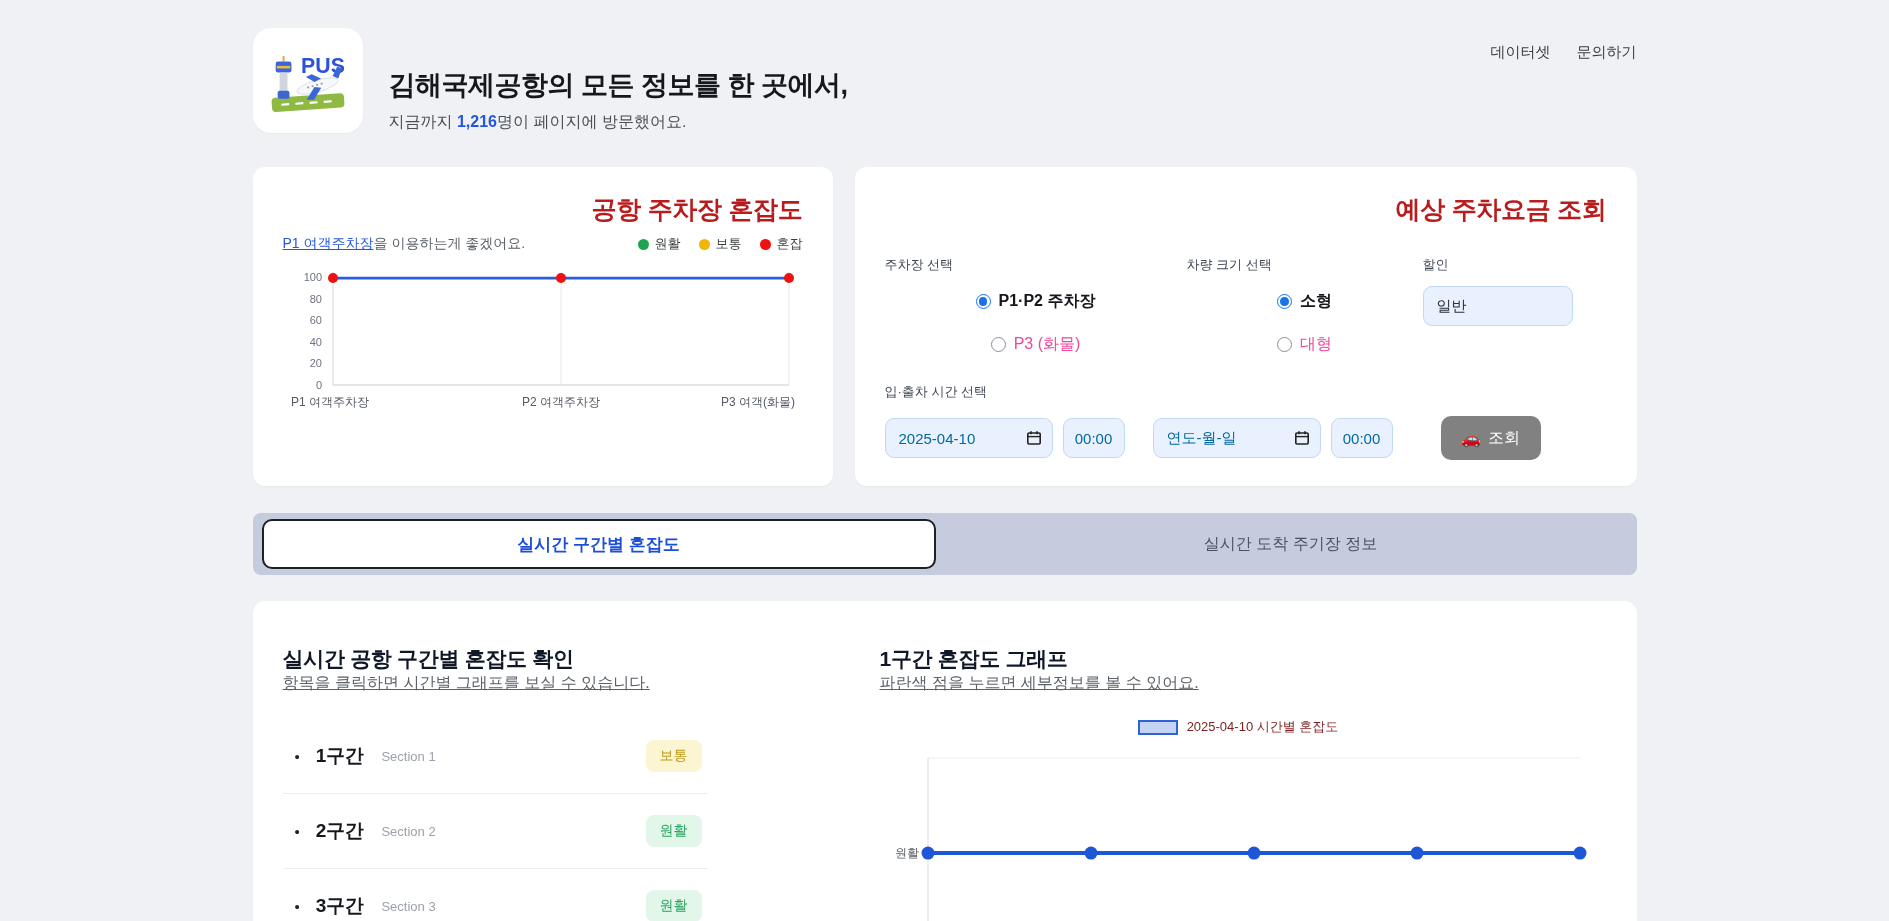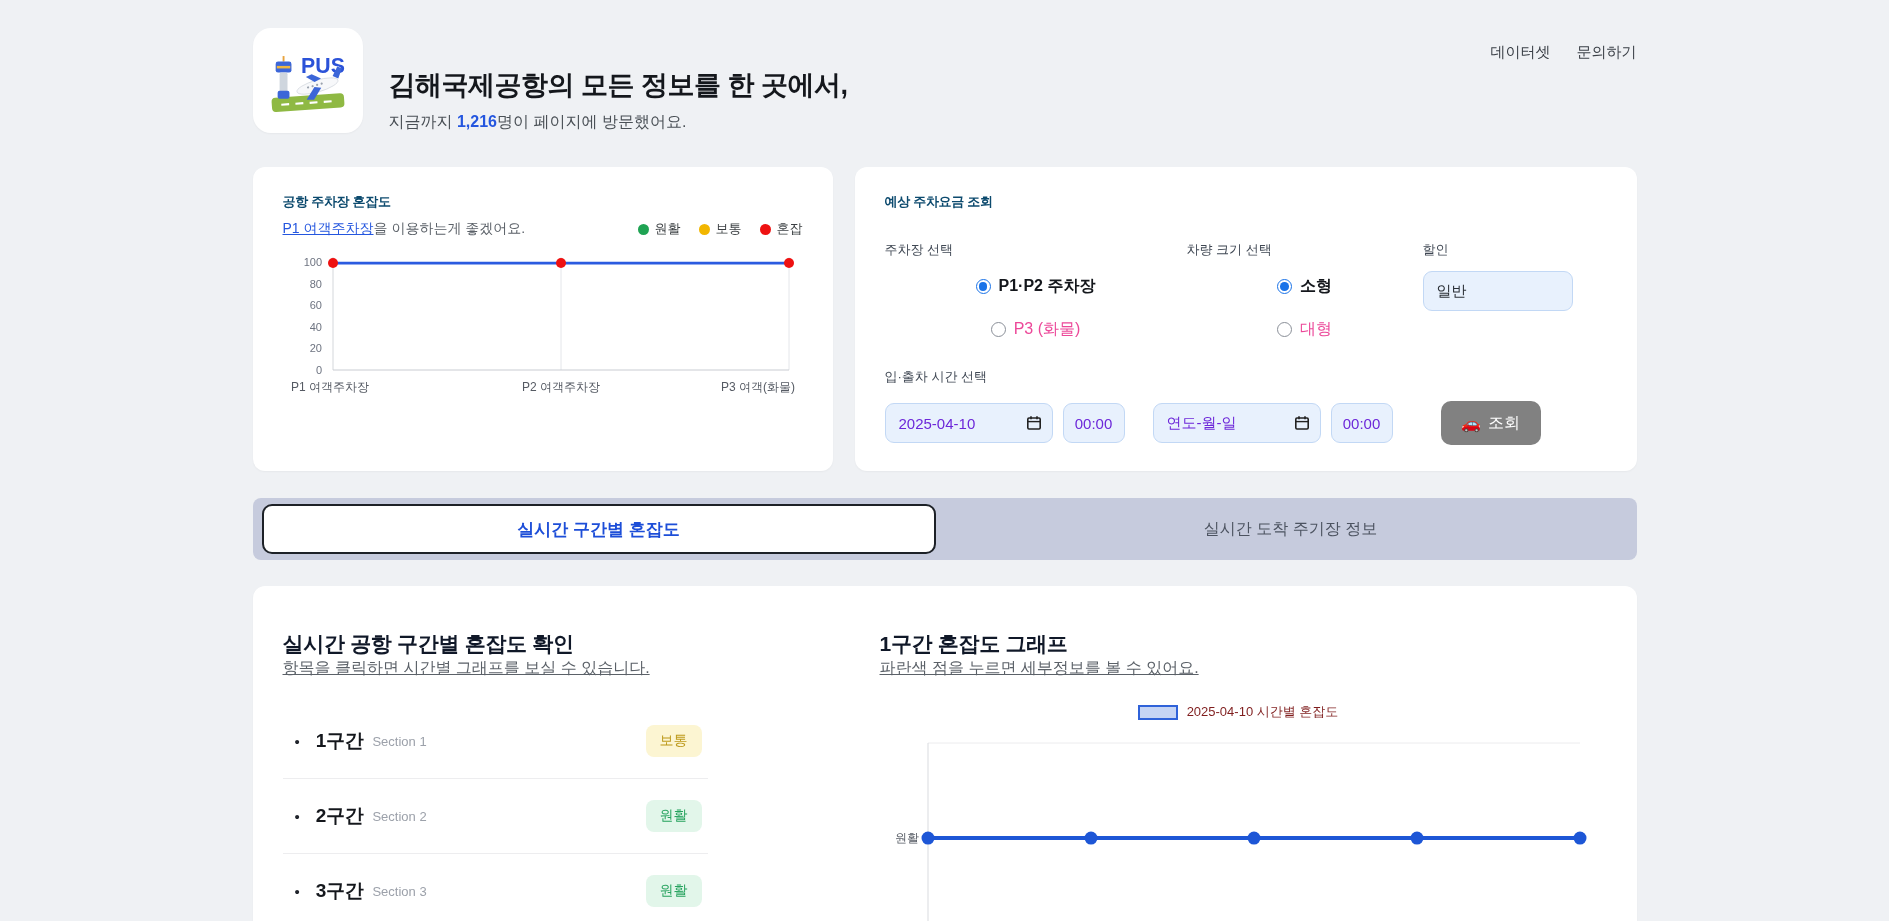--- a/index.html
+++ b/index.html
@@ -25,21 +25,21 @@
   .visitors{margin-top:9px;font-size:16px;color:#4a5056;}
   .visitors b{color:var(--accent);font-weight:700;}
   .head-nav{margin-left:auto;display:flex;gap:26px;align-self:flex-start;margin-top:15px;}
   .head-nav a{font-size:15px;color:#3a3f46;text-decoration:none;cursor:pointer;}
 
   
   .cards-row{display:flex;gap:22px;margin-top:34px;}
   .card{background:#fff;border-radius:12px;box-shadow:0 1px 2px rgba(0,0,0,.04);}
   .card-congestion{width:580px;padding:26px 30px 20px 30px;}
   .card-fee{flex:1;padding:26px 30px;}
-  .card-title{font-size:13px;font-weight:800;color:#0c4a6e;letter-spacing:-0.3px;}
+  .card-title{font-size:25px;font-weight:800;color:#b91c1c;letter-spacing:-0.3px;text-align:right;}
   .sub-row{display:flex;align-items:center;margin-top:9px;justify-content:space-between;}
   .sub-text{font-size:14px;color:#5b6168;}
   .sub-text a{color:var(--link);text-decoration:underline;cursor:pointer;}
   .legend{margin-left:auto;display:flex;gap:18px;align-items:center;}
   .legend-item{display:flex;align-items:center;gap:6px;font-size:13px;color:#3c4043;}
   .dot{width:11px;height:11px;border-radius:50%;}
   .chartA{margin-top:10px;display:block;}
   svg text.tick{font-size:11px;fill:#6d7380;}
   svg text.xlab{font-size:12px;fill:#555a63;}
 
@@ -50,21 +50,21 @@
   .opts{display:flex;gap:22px;margin-top:17px;align-items:center;flex-direction:column;}
   .opt{display:flex;align-items:center;gap:8px;cursor:pointer;}
   .radio{width:15px;height:15px;border-radius:50%;border:1.6px solid #8a8f98;position:relative;background:#fff;flex:0 0 auto;}
   .opt.checked .radio{border-color:#1a73e8;}
   .opt.checked .radio::after{content:"";position:absolute;inset:2.2px;border-radius:50%;background:#1a73e8;}
   .opt-label{font-size:16px;color:#ec4899;}
   .opt.checked .opt-label{font-weight:700;color:#14171c;}
   .select-box{margin-top:12px;width:150px;height:40px;background:var(--input-bg);border:1px solid var(--input-border);border-radius:9px;display:flex;align-items:center;padding:0 13px;font-size:15px;color:#2a2f36;cursor:pointer;}
   .form-row2{margin-top:28px;}
   .time-inputs{display:flex;align-items:center;margin-top:15px;}
-  .inp{height:40px;background:var(--input-bg);border:1px solid var(--input-border);border-radius:9px;display:flex;align-items:center;font-size:15px;color:#6d28d9;cursor:text;}
+  .inp{height:40px;background:var(--input-bg);border:1px solid var(--input-border);border-radius:9px;display:flex;align-items:center;font-size:15px;color:#0369a1;cursor:text;}
   .inp-date{width:168px;padding:0 10px 0 13px;justify-content:space-between;}
   .inp-time{width:62px;justify-content:center;margin-left:10px;}
   .gap28{width:28px;}
   .cal{flex:0 0 auto;}
   .search-btn{margin-left:auto;margin-right:66px;width:100px;height:44px;background:var(--button-gray);border:none;border-radius:10px;color:#fff;font-size:16px;display:flex;align-items:center;justify-content:center;gap:7px;cursor:pointer;font-family:inherit;}
 
   
   .tabbar{margin-top:27px;background:var(--tabbar-bg);border-radius:8px;height:62px;display:flex;}
   .tab{flex:1;display:flex;cursor:pointer;}
   .tab-pill{flex:1;margin:6px 9px;border-radius:10px;border:2px solid transparent;display:flex;align-items:center;justify-content:center;font-size:16px;color:#4c5360;}
@@ -74,21 +74,21 @@
   .bottom-card{margin-top:26px;background:#fff;border-radius:12px;box-shadow:0 1px 2px rgba(0,0,0,.04);padding:44px 40px 40px 30px;display:flex;height:500px;}
   .bcol-left{width:425px;}
   .bcol-right{flex:1;margin-left:172px;}
   .b-title{font-size:21px;font-weight:800;color:#101828;letter-spacing:-0.3px;}
   .b-sub{font-size:16px;color:#5b6168;text-decoration:underline;}
   .section-list{margin-top:25px;}
   .list-item{display:flex;align-items:center;padding:21px 6px;border-bottom:1px solid #ededef;cursor:pointer;}
   .list-item:last-child{border-bottom:none;}
   .bullet{font-size:15px;color:#20242b;margin:0 16px 0 6px;}
   .sec-name{font-size:19px;font-weight:800;color:#14171c;letter-spacing:-0.3px;}
-  .sec-eng{font-size:13px;color:#9ca1aa;margin-left:9px;}
+  .sec-eng{font-size:13px;color:#9ca1aa;margin-left:18px;}
   [data-name="status-badge"]{margin-left:auto;display:inline-block;padding:7px 14px;border-radius:8px;font-size:14px;font-weight:500;}
   .warn{background:var(--status-warn-bg);color:var(--status-warn);}
   .ok{background:var(--status-ok-bg);color:var(--status-ok);}
   .graph-legend{margin-top:24px;display:flex;align-items:center;justify-content:center;gap:9px;}
   .legend-swatch{width:40px;height:15px;background:#c5d4f4;border:2px solid #2f62d9;}
   .legend-text{font-size:13px;color:#7f1d1d;}
   .chartB{margin-top:8px;display:block;}
 </style>
 </head>
 <body>

